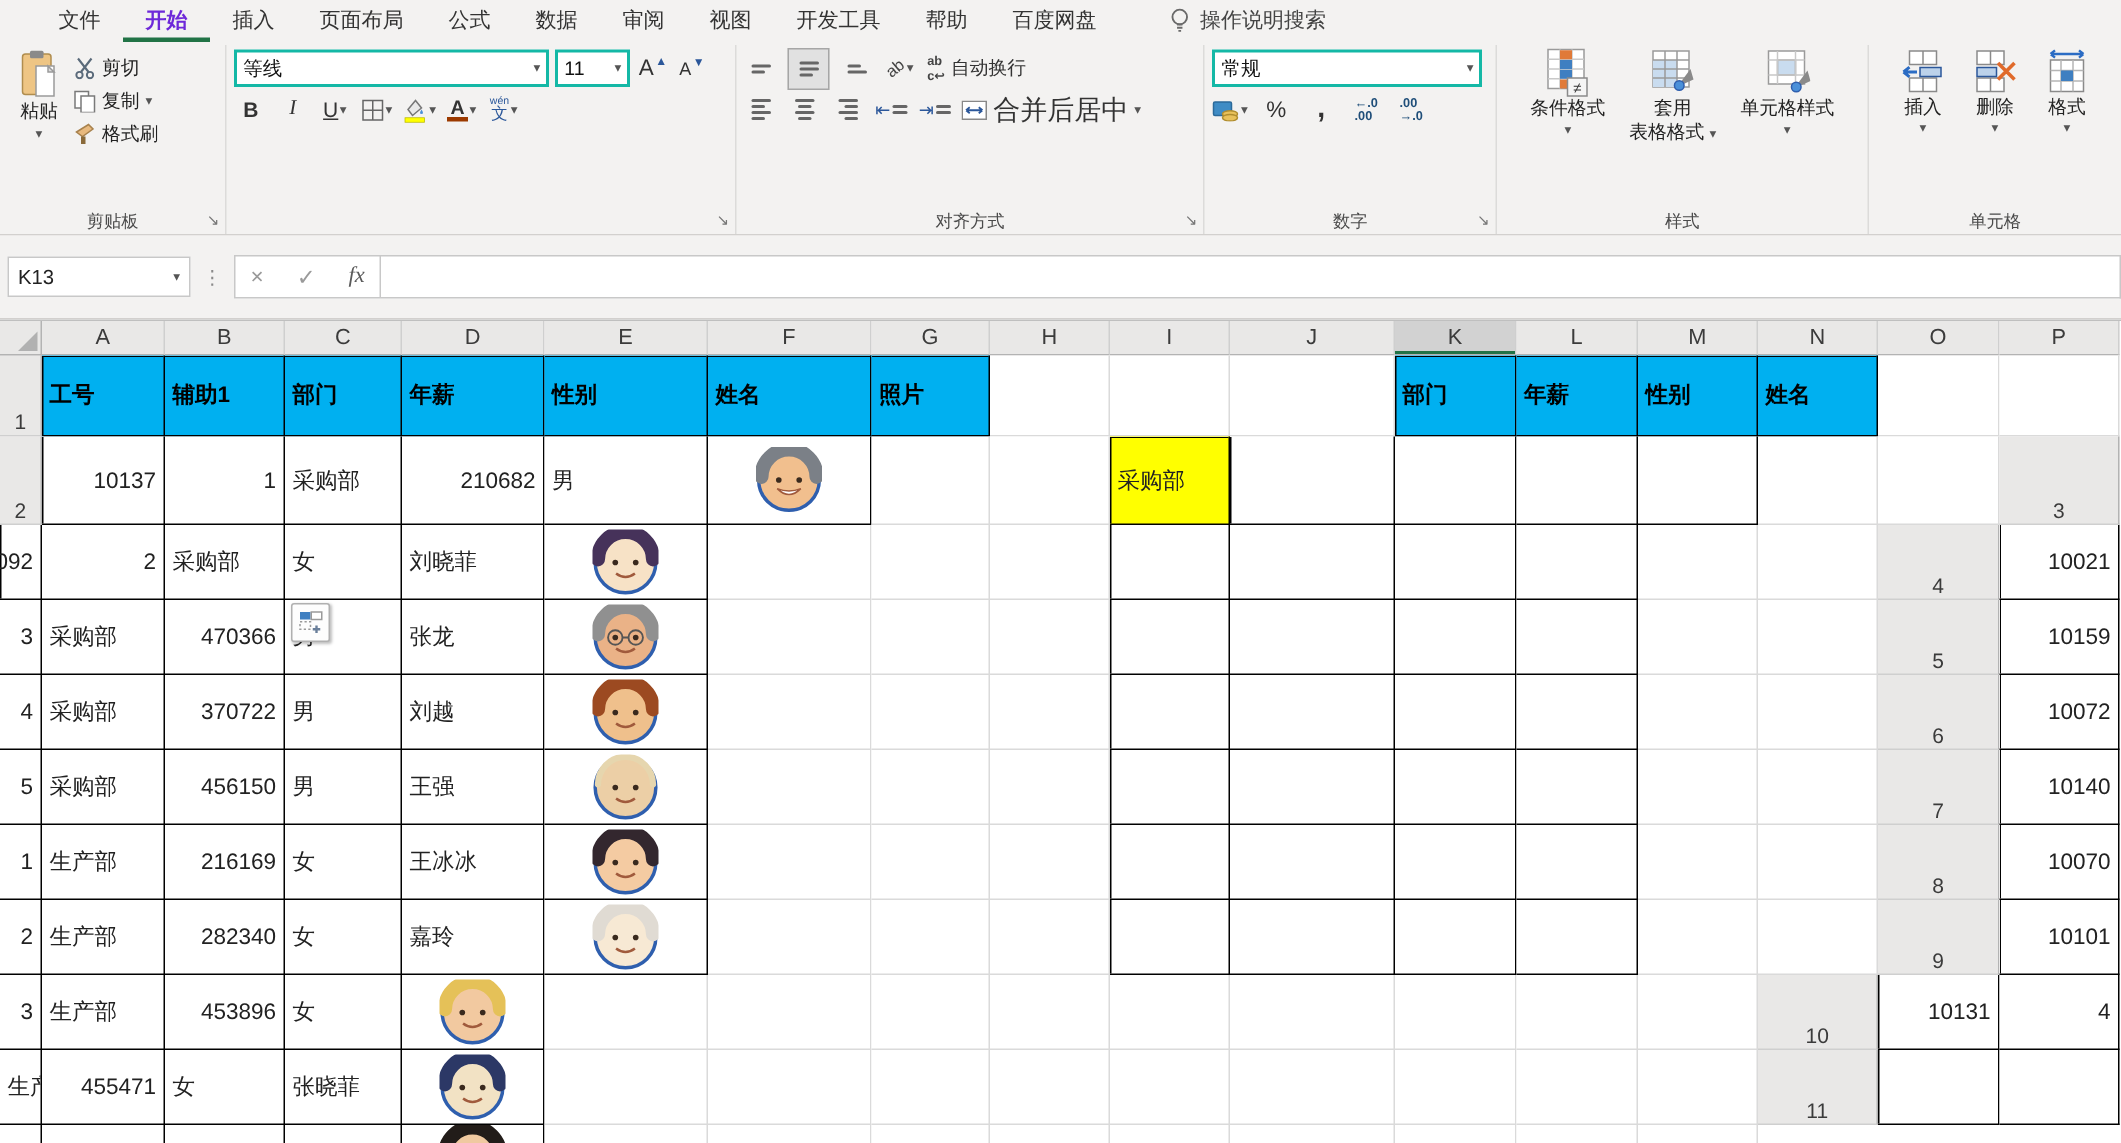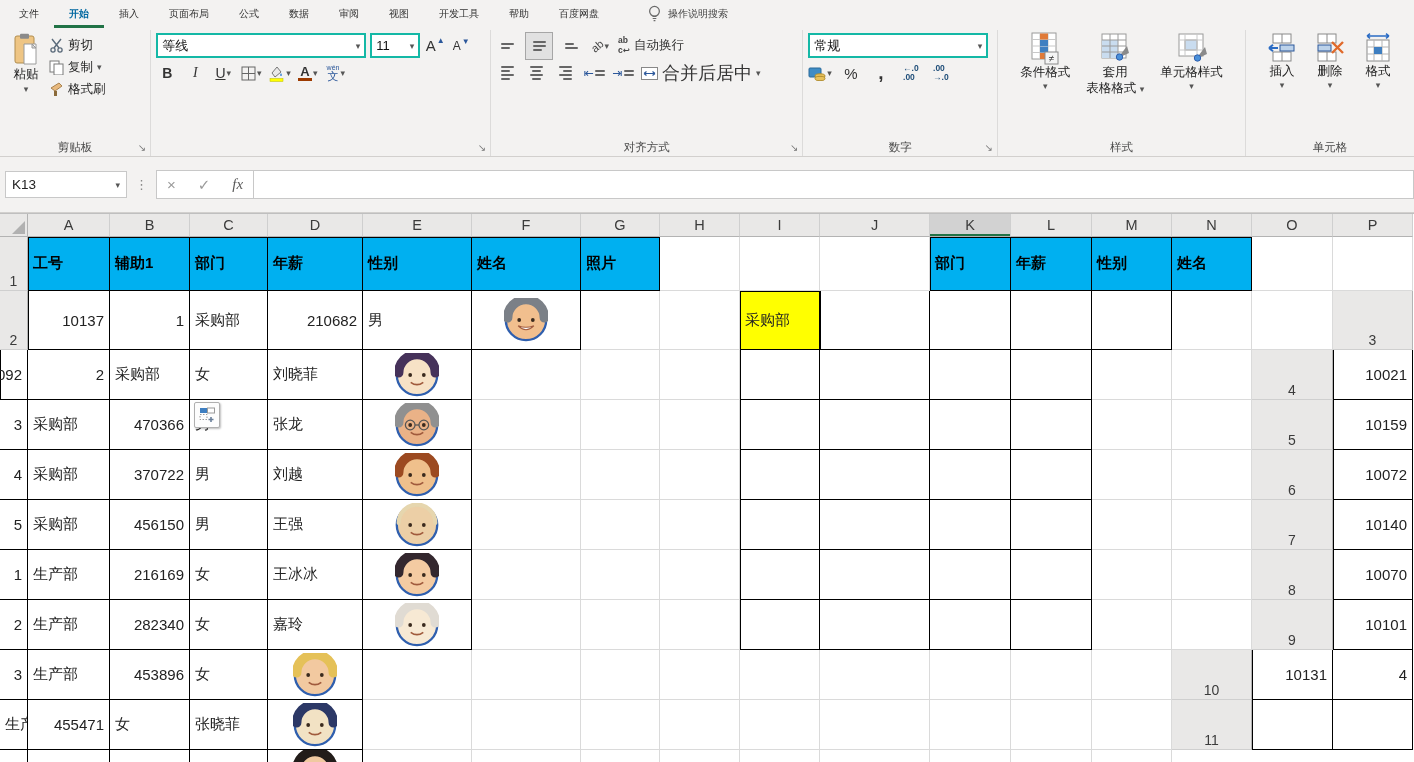--- a/index.html
+++ b/index.html
@@ -1,21 +1,21 @@
 <!DOCTYPE html>
 <html><head>
 <meta charset="utf-8">
 <style>
   html,body{margin:0;padding:0;background:#fff;}
   .app{width:1414px;height:762px;overflow:hidden;position:relative;
        font-family:"Liberation Sans","DejaVu Sans",sans-serif;color:#222;background:#f3f2f1;}
   
-  .tabbar{height:28px;display:flex;align-items:stretch;background:#f3f2f1;padding-left:4px;font-size:10px;}
+  .tabbar{height:28px;display:flex;align-items:stretch;background:#f3f2f1;padding-left:24px;font-size:14px;}
   .tab{padding:0 15px;display:flex;align-items:center;color:#333;cursor:default;white-space:nowrap;}
-  .tab.active{font-weight:bold;color:#0369a1;box-shadow:inset 0 -3px 0 #217346;}
+  .tab.active{font-weight:bold;color:#6d28d9;box-shadow:inset 0 -3px 0 #217346;}
   .searchhint{display:flex;align-items:center;gap:7px;margin-left:34px;color:#444;}
   .bulb{width:13px;height:18px;}
   
   .ribbon{height:126px;display:flex;background:#f3f2f1;border-bottom:1px solid #d2d0ce;padding-top:2px;}
   .group{position:relative;display:flex;flex-direction:column;padding:2px 5px 16px;border-right:1px solid #dcdbda;}
   .glabel{position:absolute;bottom:1px;left:0;right:0;text-align:center;font-size:11.5px;color:#4a4a4a;}
   .launcher{position:absolute;bottom:3px;right:4px;font-size:10px;color:#777;line-height:1;}
   .grow{display:flex;align-items:center;}
   .bigbtn{display:flex;flex-direction:column;align-items:center;justify-content:flex-start;font-size:12.5px;color:#222;padding:1px 6px;}
   .bigbtn .dd{font-size:9px;color:#555;margin-top:1px;}

